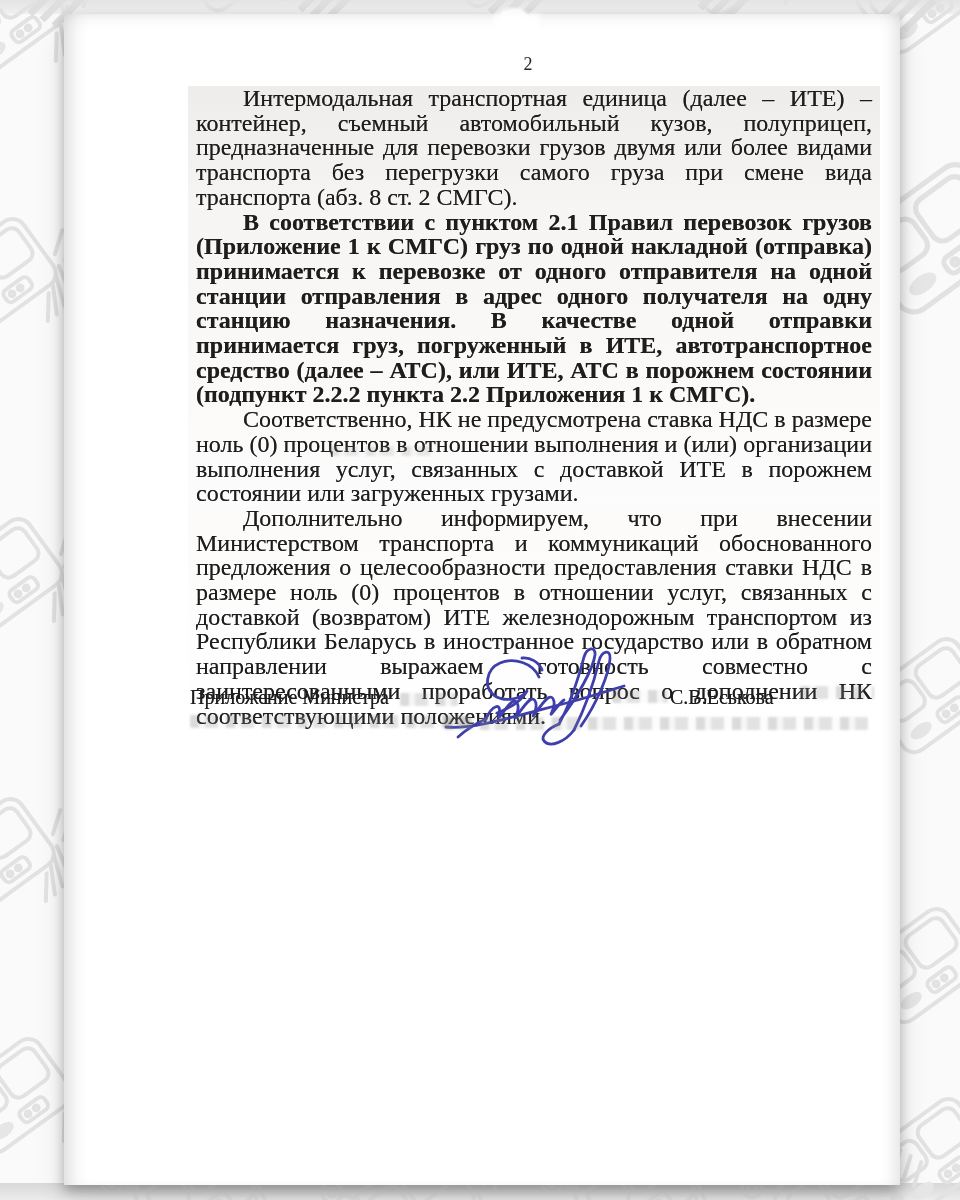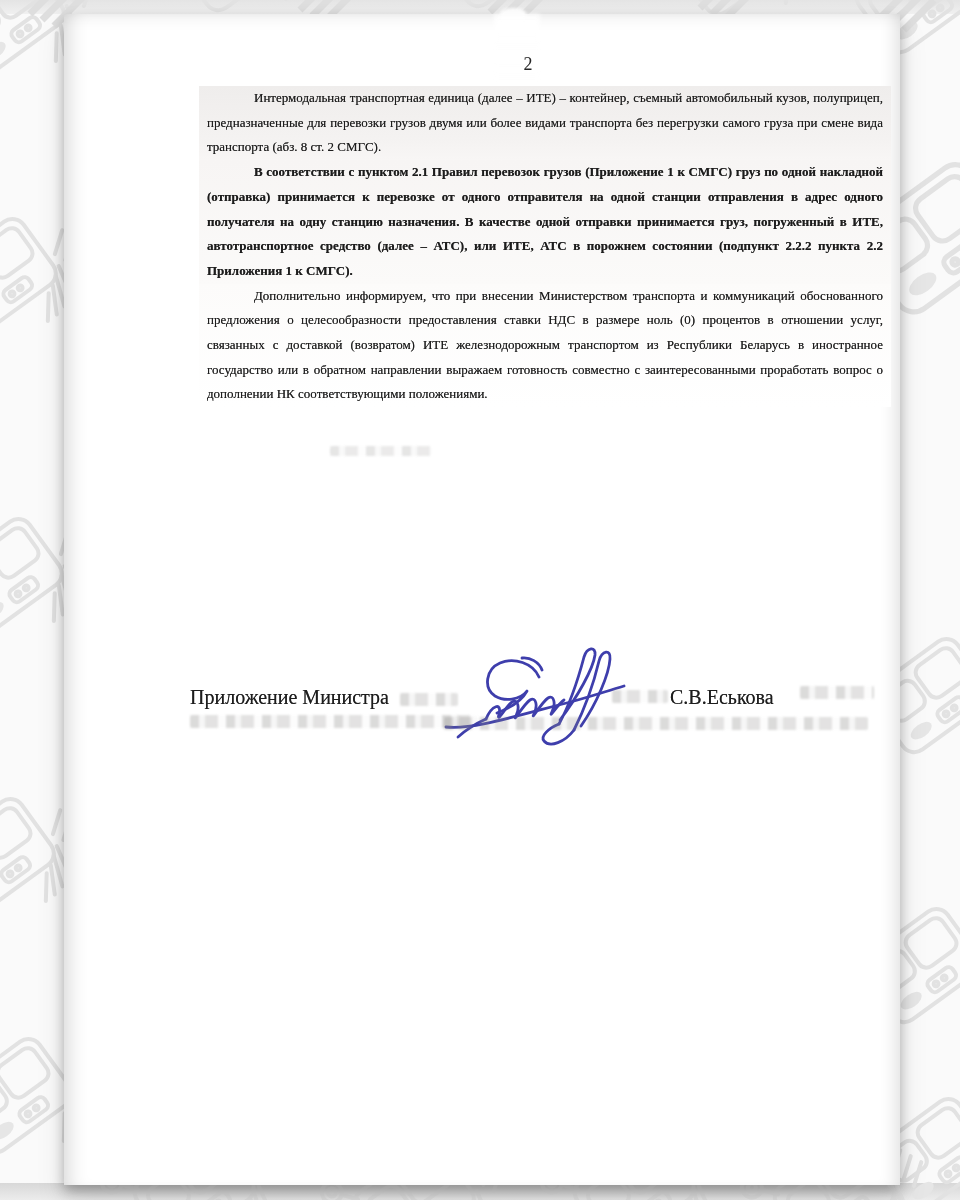--- a/index.html
+++ b/index.html
@@ -43,22 +43,22 @@
     background:linear-gradient(180deg,rgba(255,255,255,0.9),rgba(255,255,255,0));
     filter:blur(2px);pointer-events:none;
   }
 
   .page-num{
     position:absolute;left:126px;top:40px;width:676px;
     text-align:center;font-size:18px;color:#262626;
   }
 
   .content{
-    position:absolute;left:143px;top:72px;width:676px;
-    font-size:13px;line-height:24.7px;color:#1d1d1d;
+    position:absolute;left:132px;top:72px;width:676px;
+    font-size:24px;line-height:24.7px;color:#1d1d1d;
     text-align:justify;
     text-shadow:0 0 0.4px rgba(25,25,25,0.7);
   }
   .content p{
     margin:0 -8px;padding:0 8px;
     text-indent:47px;
   }
   .p1{background:linear-gradient(180deg,#efedec 0%,#f4f2f1 70%,#f8f6f5 100%);}
   .p2{background:linear-gradient(180deg,#f7f5f4 0%,#fbfaf9 100%);font-weight:bold;}
   .p3{background:linear-gradient(180deg,#fbfaf9 0%,#fdfcfc 100%);}
@@ -150,20 +150,21 @@
 
   <div class="page">
     <div class="top-notch"></div>
     <div class="light-strip"></div>
 
     <div class="page-num">2</div>
 
     <div class="content">
       <p class="p1">Интермодальная транспортная единица (далее – ИТЕ) – контейнер, съемный автомобильный кузов, полуприцеп, предназначенные для перевозки грузов двумя или более видами транспорта без перегрузки самого груза при смене вида транспорта (абз. 8 ст. 2 СМГС).</p>
       <p class="p2">В соответствии с пунктом 2.1 Правил перевозок грузов (Приложение 1 к СМГС) груз по одной накладной (отправка) принимается к перевозке от одного отправителя на одной станции отправления в адрес одного получателя на одну станцию назначения. В качестве одной отправки принимается груз, погруженный в ИТЕ, автотранспортное средство (далее – АТС), или ИТЕ, АТС в порожнем состоянии (подпункт 2.2.2 пункта 2.2 Приложения 1 к СМГС).</p>
+      <p class="p3">Соответственно, НК не предусмотрена ставка НДС в размере ноль (0) процентов в отношении выполнения и (или) организации выполнения услуг, связанных с доставкой ИТЕ в порожнем состоянии или загруженных грузами.</p>
       <p class="p4">Дополнительно информируем, что при внесении Министерством транспорта и коммуникаций обоснованного предложения о целесообразности предоставления ставки НДС в размере ноль (0) процентов в отношении услуг, связанных с доставкой (возвратом) ИТЕ железнодорожным транспортом из Республики Беларусь в иностранное государство или в обратном направлении выражаем готовность совместно с заинтересованными проработать вопрос о дополнении НК соответствующими положениями.</p>
     </div>
 
     <div class="sig-title">Приложение Министра</div>
 
     <svg class="sig-svg" width="188" height="112" viewBox="0 0 188 112" aria-hidden="true">
       <g stroke="#3e3eac" stroke-width="2.8" fill="none" stroke-linecap="round" stroke-linejoin="round">
 
         <path d="M118,76 C136,52 151,25 153,11 C154,2 145,3 142,13 C137,32 129,58 117,80"></path>
         <path d="M139,82 C155,59 167,30 168,15 C169,5 160,6 157,17 C152,38 144,62 132,86"></path>

